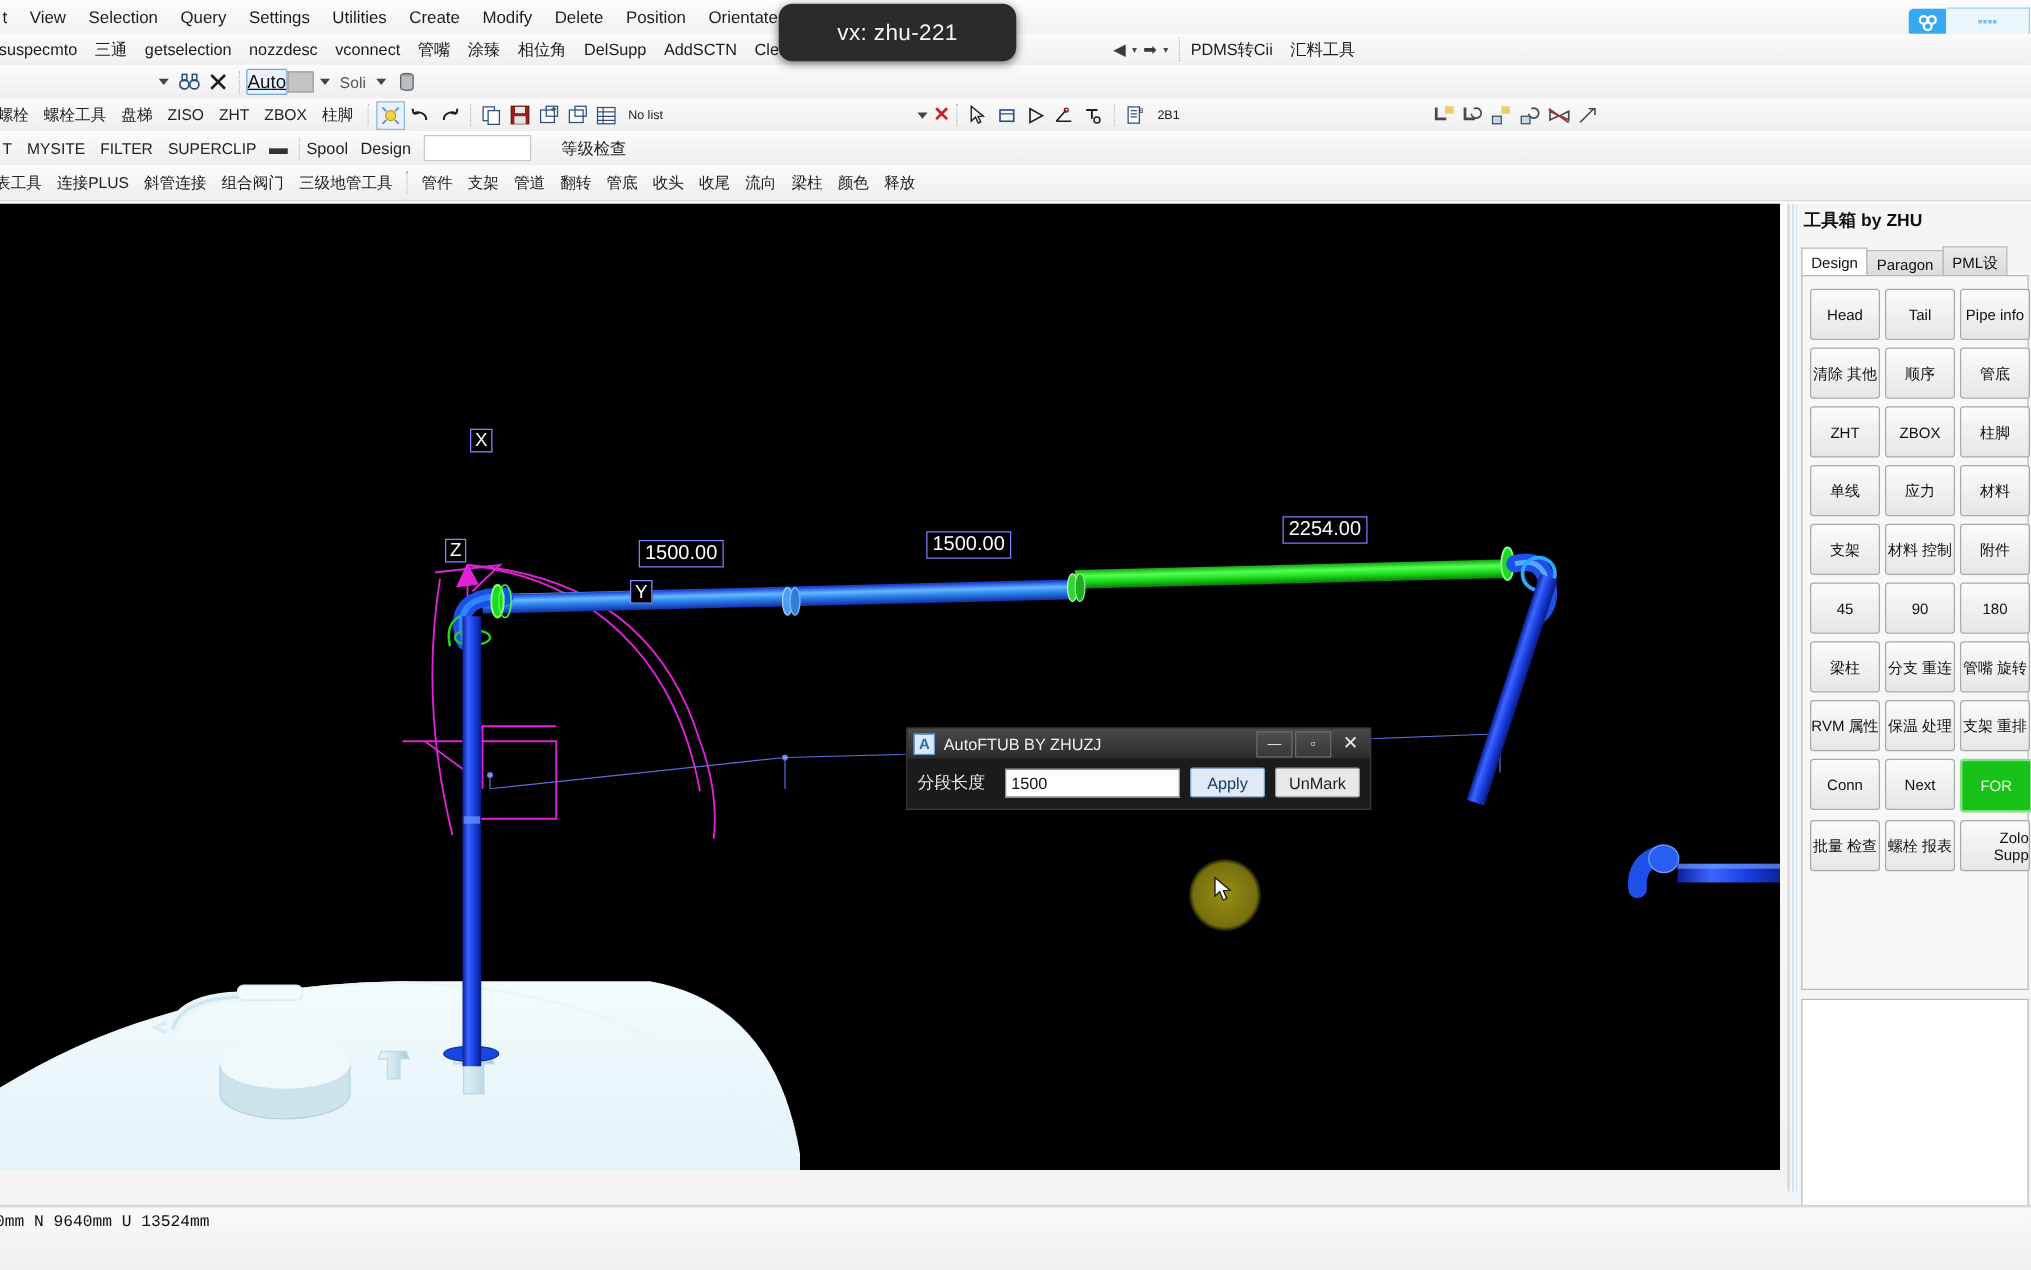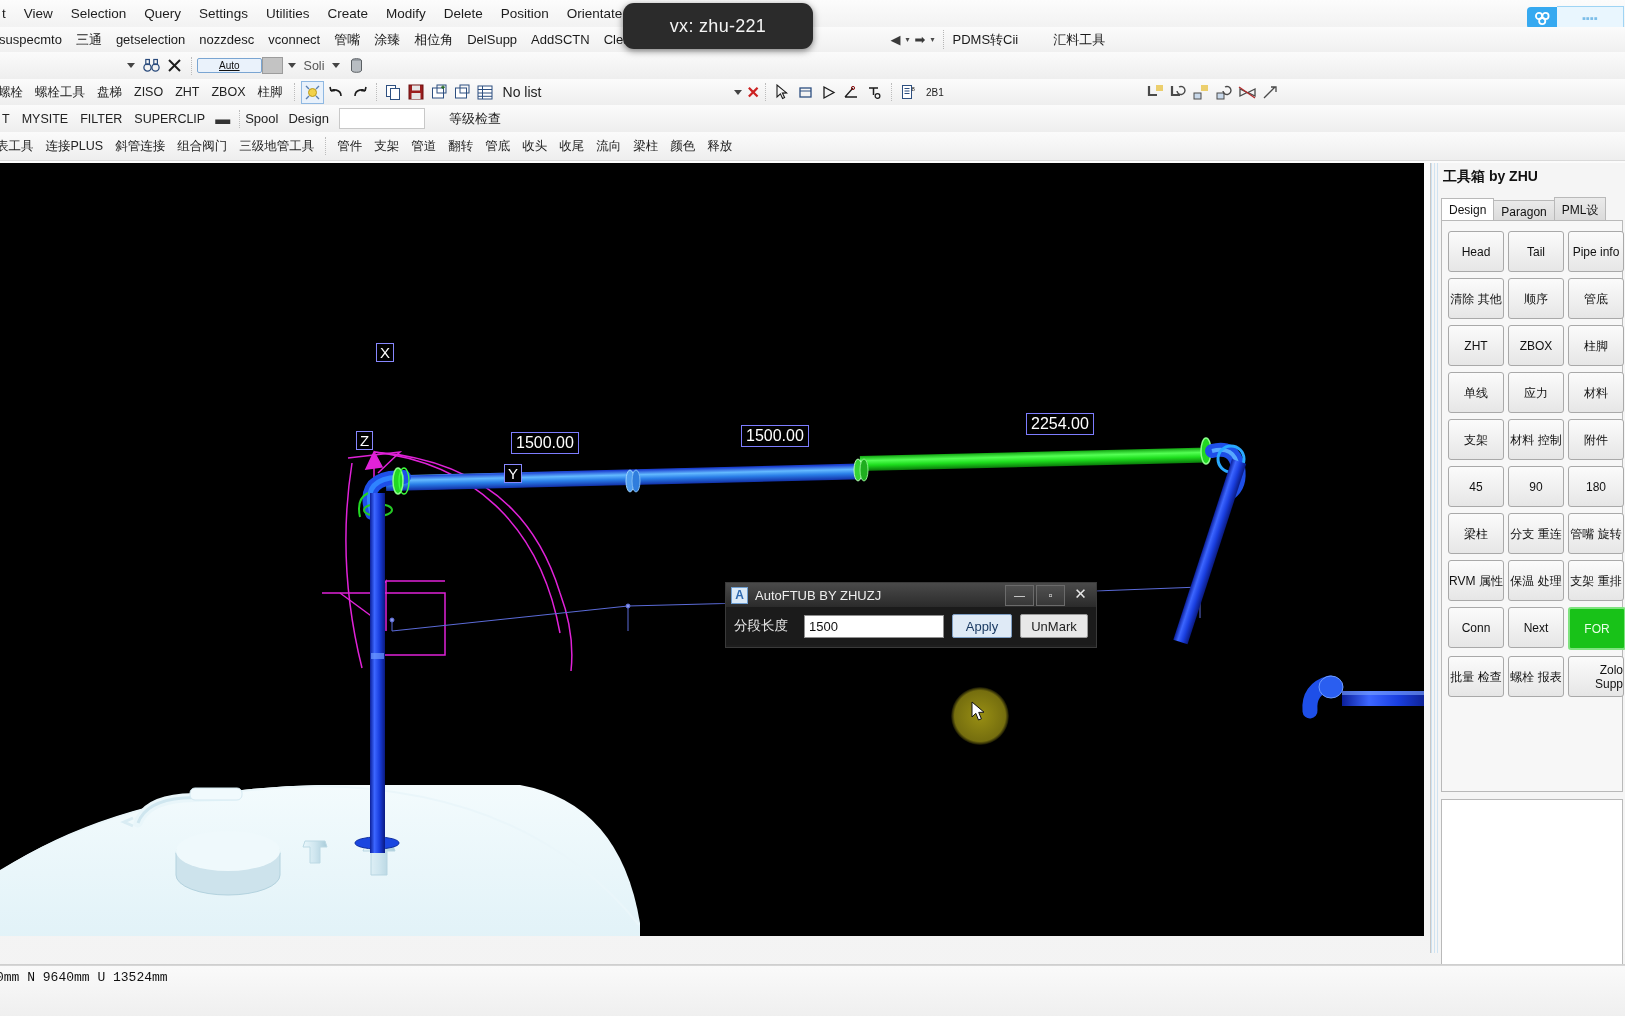--- a/index.html
+++ b/index.html
@@ -36,21 +36,21 @@
     background: linear-gradient(#fbfbfb, #f0f0f0);
     display: flex; align-items: center;
     font-size: 13px; color: #1a1a1a; white-space: nowrap;
   }
   .cmdrow .ci { padding: 3px 7px; cursor: default; }
   .cmdrow .ci:first-child { margin-left: -8px; }
   .navbtn { color: #3a3a3a; font-size: 13px; padding: 2px 3px; cursor: default;}
   .tinycaret { font-size: 8px; color: #4a4a4a; padding: 0 2px; }
   .grpbox {
     border-left: 1px dotted #b5b5b5; padding-left: 10px; margin-left: 6px;
-    display: flex; align-items: center; height: 19px; gap: 21px;
+    display: flex; align-items: center; height: 19px;
   }
 
   
   .tbrow {
     position: absolute; left: 0; width: 1625px; height: 27px;
     background: linear-gradient(#fbfbfb, #eeeeee);
     display: flex; align-items: center;
     font-size: 12.5px; color: #222; white-space: nowrap;
   }
   #tbrow1 { top: 52px; }
@@ -59,36 +59,36 @@
   #tbrow4 { top: 132px; height: 28px; border-bottom: 1px solid #d9d9d9;}
   .tbrow .ti { padding: 3px 6px; cursor: default; }
   .dotsep { border-left: 1px dotted #bcbcbc; height: 18px; margin: 0 5px; }
 
   .caret-dn {
     width: 0; height: 0; border-left: 4px solid transparent;
     border-right: 4px solid transparent; border-top: 5px solid #444;
     margin: 0 5px;
   }
   .autobtn {
-    border: 1px solid #7aa5d2; background: #eaf2fb; padding: 1px 21px;
-    font-size: 10px; border-radius: 2px; color: #111;
+    border: 1px solid #7aa5d2; background: #eaf2fb; padding: 1px 0;
+    font-size: 15px; border-radius: 2px; color: #111;
   }
   .autobtn u { text-decoration: underline; }
   .colorswatch {
     width: 19px; height: 15px; background: #c3c3c3; border: 1px solid #9c9c9c;
     display: inline-block;
   }
   .soli { color: #555; font-size: 12.5px; padding: 0 3px; }
   .icobtn {
     width: 21px; height: 21px; display: inline-flex; align-items: center;
     justify-content: center; margin: 0 1px;
   }
   .icobtn.active { background: #e8f1fb; border: 1px solid #8fb8e2; }
   .nolist {
-    font-size: 14px; color: #222; padding-left: 6px;
+    font-size: 10px; color: #222; padding-left: 6px;
   }
   .nolist-wrap {
     display: flex; align-items: center; width: 250px;
   }
   .redx { color: #cc2222; font-size: 16px; font-weight: bold; }
 
   .spoolbox { display: flex; align-items: center; gap: 10px; font-size: 13px; }
   .spoolinput {
     width: 80px; height: 17px; background: #fff; border: 1px solid #c8c8c8;
   }

